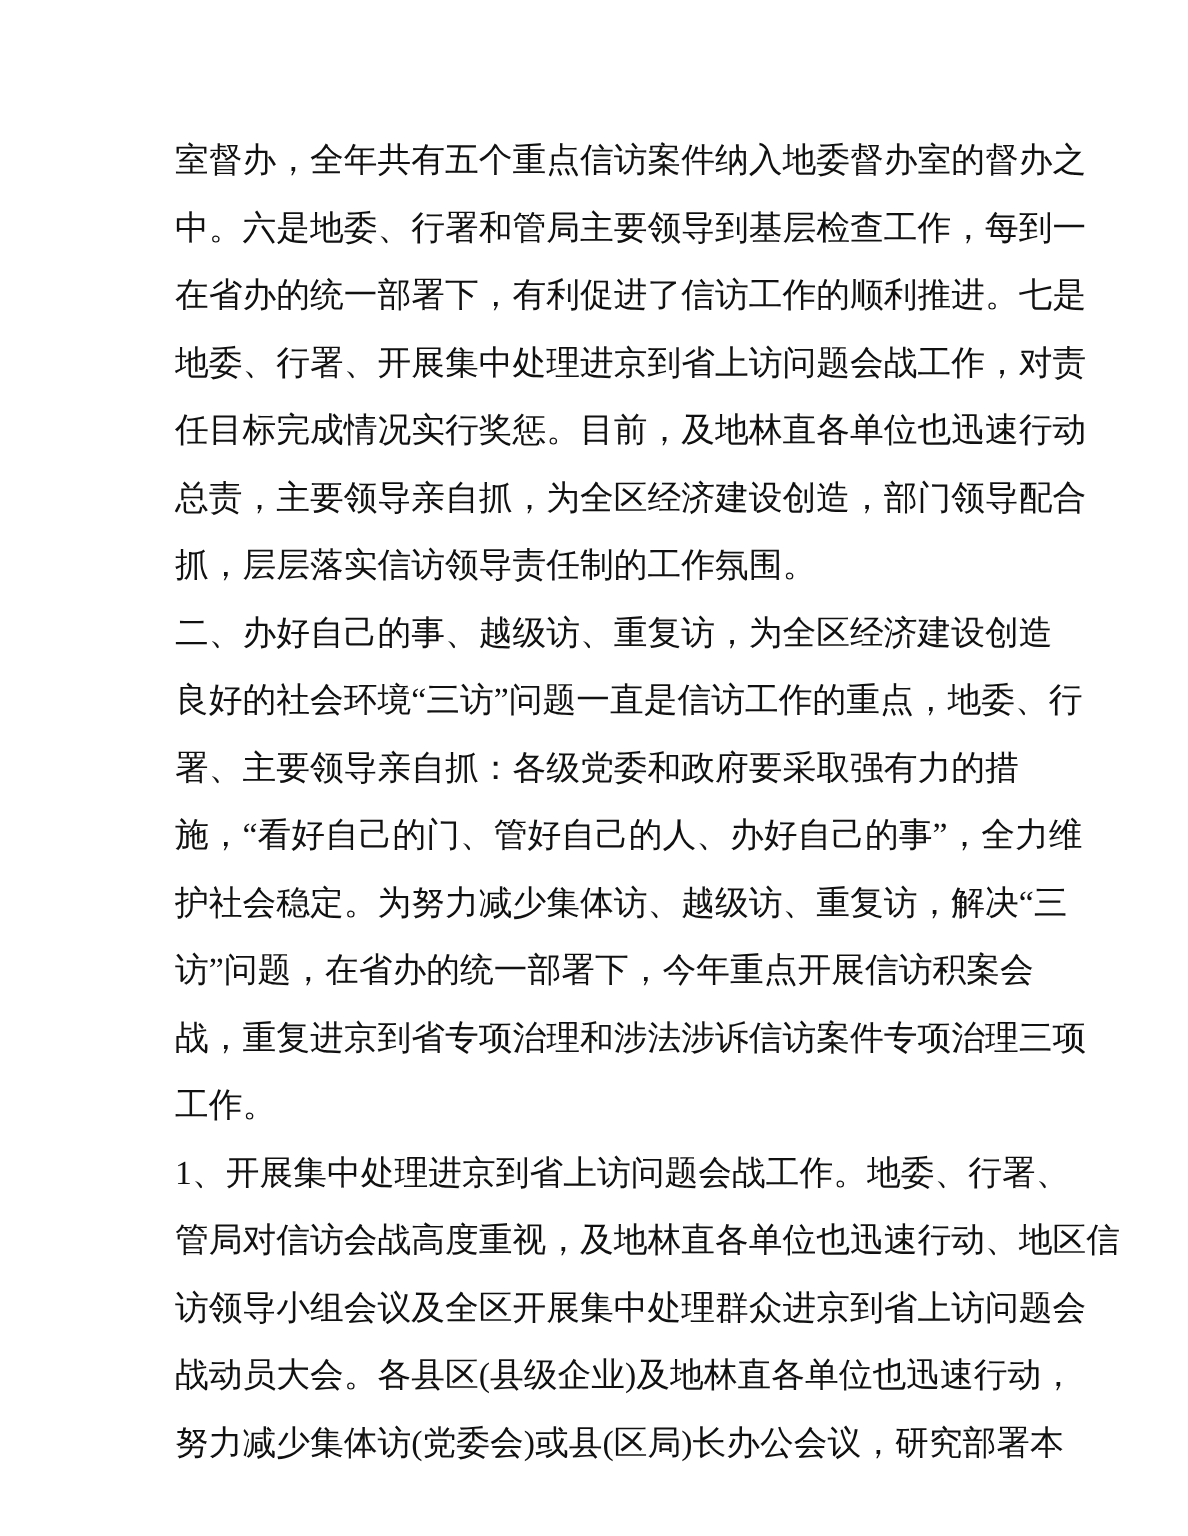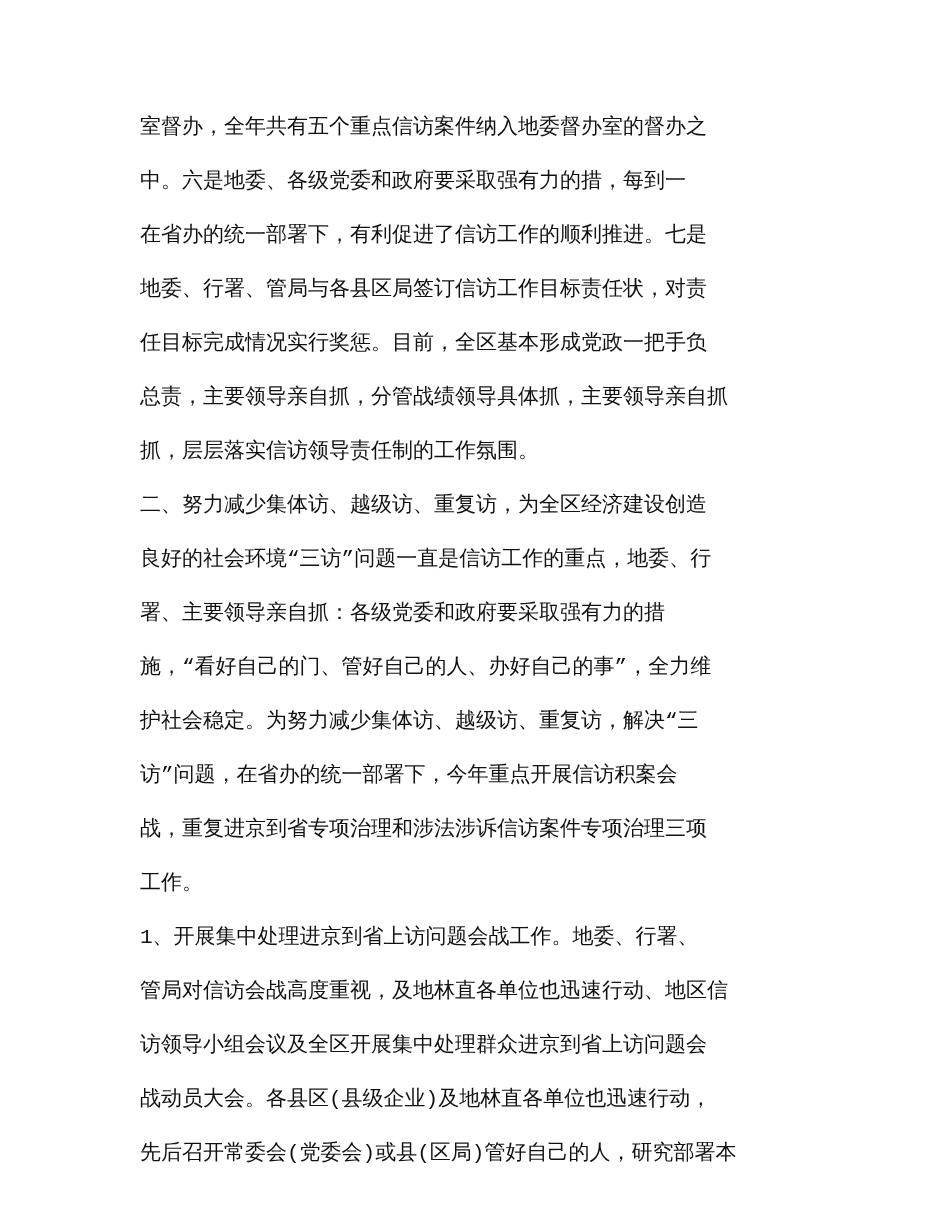--- a/index.html
+++ b/index.html
@@ -16,45 +16,45 @@
   .page {
     position: absolute;
     left: 140px;
     top: 108px;
     width: 672px;
   }
   .line {
     position: absolute;
     left: 0;
     white-space: nowrap;
-    font-family: Liberation Mono, monospace;
-    font-size: 21px;
+    font-family: Liberation Serif, serif;
+    font-size: 27px;
     line-height: 40px;
     height: 40px;
     color: #111111;
     letter-spacing: 0px;
   }
 </style>
 </head>
 <body>
 
 <div class="page">
   <div class="line" style="top:0px">室督办，全年共有五个重点信访案件纳入地委督办室的督办之</div>
-  <div class="line" style="top:54px">中。六是地委、各级党委和政府要采取强有力的措，每到一</div>
+  <div class="line" style="top:54px">中。六是地委、行署和管局主要领导到基层检查工作，每到一</div>
   <div class="line" style="top:108px">在省办的统一部署下，有利促进了信访工作的顺利推进。七是</div>
-  <div class="line" style="top:162px">地委、行署、管局与各县区局签订信访工作目标责任状，对责</div>
-  <div class="line" style="top:216px">任目标完成情况实行奖惩。目前，全区基本形成党政一把手负</div>
-  <div class="line" style="top:270px">总责，主要领导亲自抓，分管战绩领导具体抓，主要领导亲自抓</div>
+  <div class="line" style="top:162px">地委、行署、开展集中处理进京到省上访问题会战工作，对责</div>
+  <div class="line" style="top:216px">任目标完成情况实行奖惩。目前，及地林直各单位也迅速行动</div>
+  <div class="line" style="top:270px">总责，主要领导亲自抓，为全区经济建设创造，部门领导配合</div>
   <div class="line" style="top:324px">抓，层层落实信访领导责任制的工作氛围。</div>
-  <div class="line" style="top:378px">二、努力减少集体访、越级访、重复访，为全区经济建设创造</div>
+  <div class="line" style="top:378px">二、办好自己的事、越级访、重复访，为全区经济建设创造</div>
   <div class="line" style="top:432px">良好的社会环境“三访”问题一直是信访工作的重点，地委、行</div>
   <div class="line" style="top:486px">署、主要领导亲自抓：各级党委和政府要采取强有力的措</div>
   <div class="line" style="top:540px">施，“看好自己的门、管好自己的人、办好自己的事”，全力维</div>
   <div class="line" style="top:594px">护社会稳定。为努力减少集体访、越级访、重复访，解决“三</div>
   <div class="line" style="top:648px">访”问题，在省办的统一部署下，今年重点开展信访积案会</div>
   <div class="line" style="top:702px">战，重复进京到省专项治理和涉法涉诉信访案件专项治理三项</div>
   <div class="line" style="top:756px">工作。</div>
   <div class="line" style="top:810px">1、开展集中处理进京到省上访问题会战工作。地委、行署、</div>
   <div class="line" style="top:864px">管局对信访会战高度重视，及地林直各单位也迅速行动、地区信</div>
   <div class="line" style="top:918px">访领导小组会议及全区开展集中处理群众进京到省上访问题会</div>
   <div class="line" style="top:972px">战动员大会。各县区(县级企业)及地林直各单位也迅速行动，</div>
-  <div class="line" style="top:1026px">先后召开常委会(党委会)或县(区局)管好自己的人，研究部署本</div>
+  <div class="line" style="top:1026px">努力减少集体访(党委会)或县(区局)长办公会议，研究部署本</div>
 </div>
 
 </body></html>

